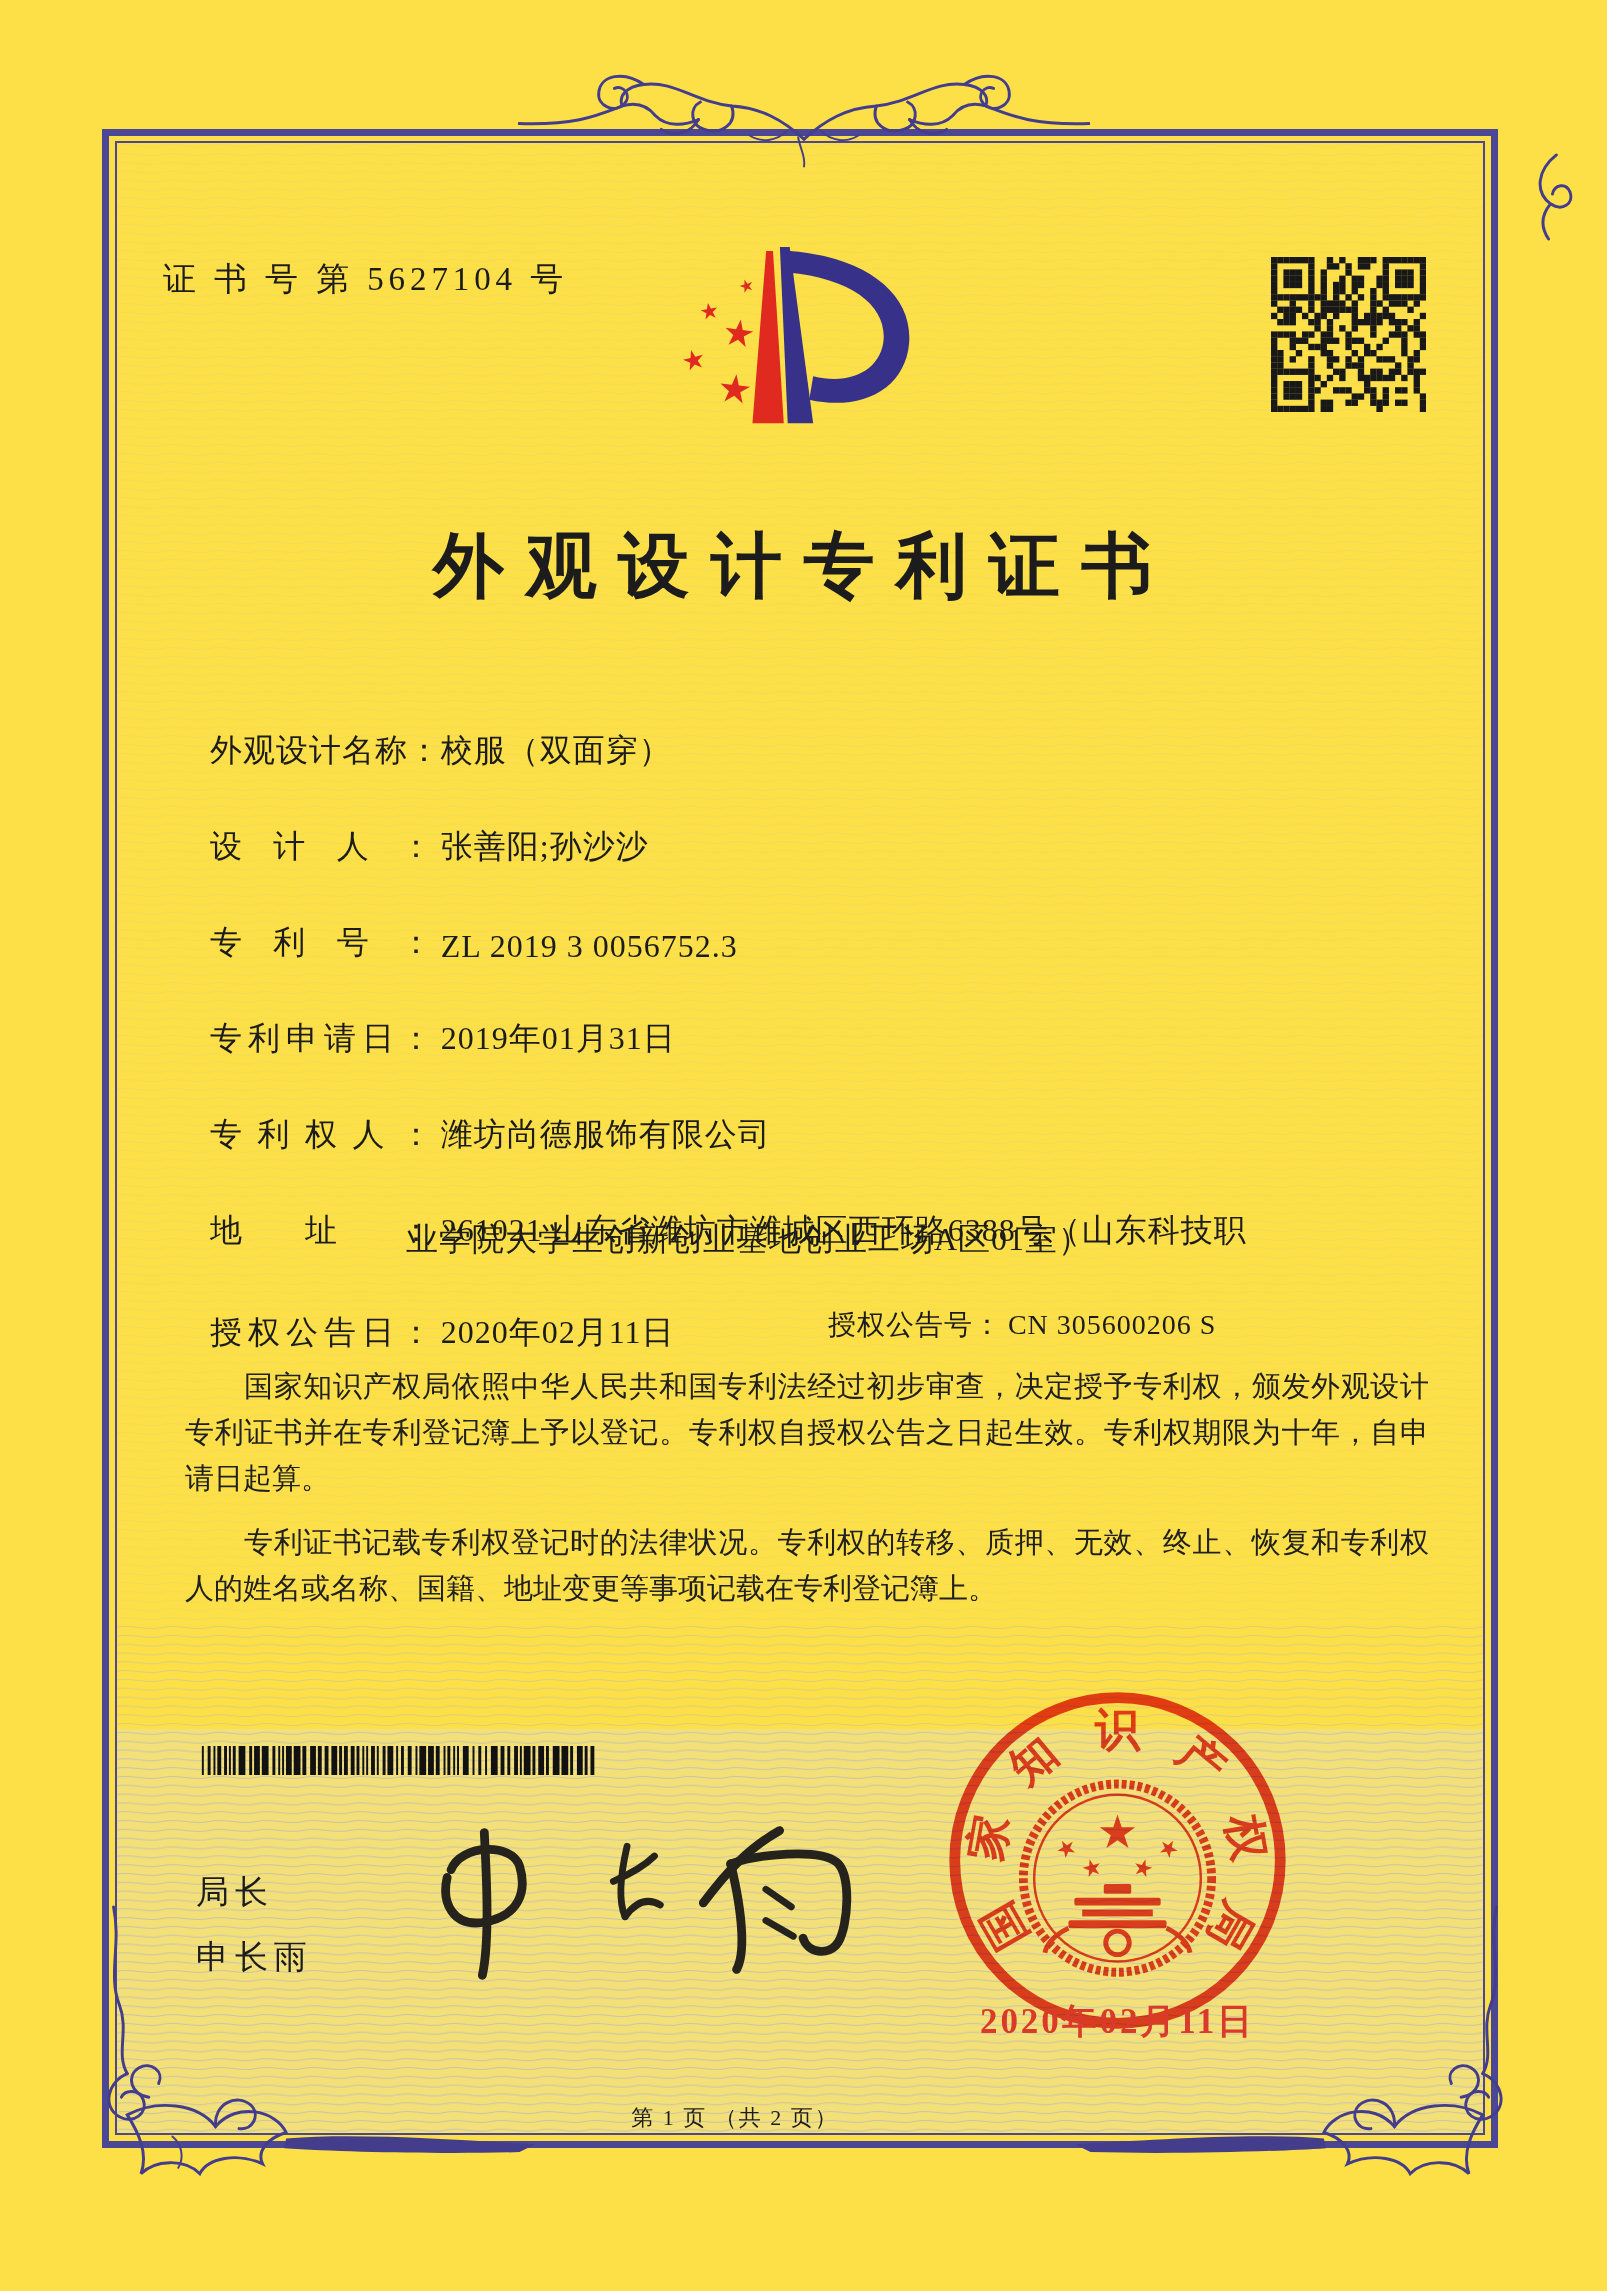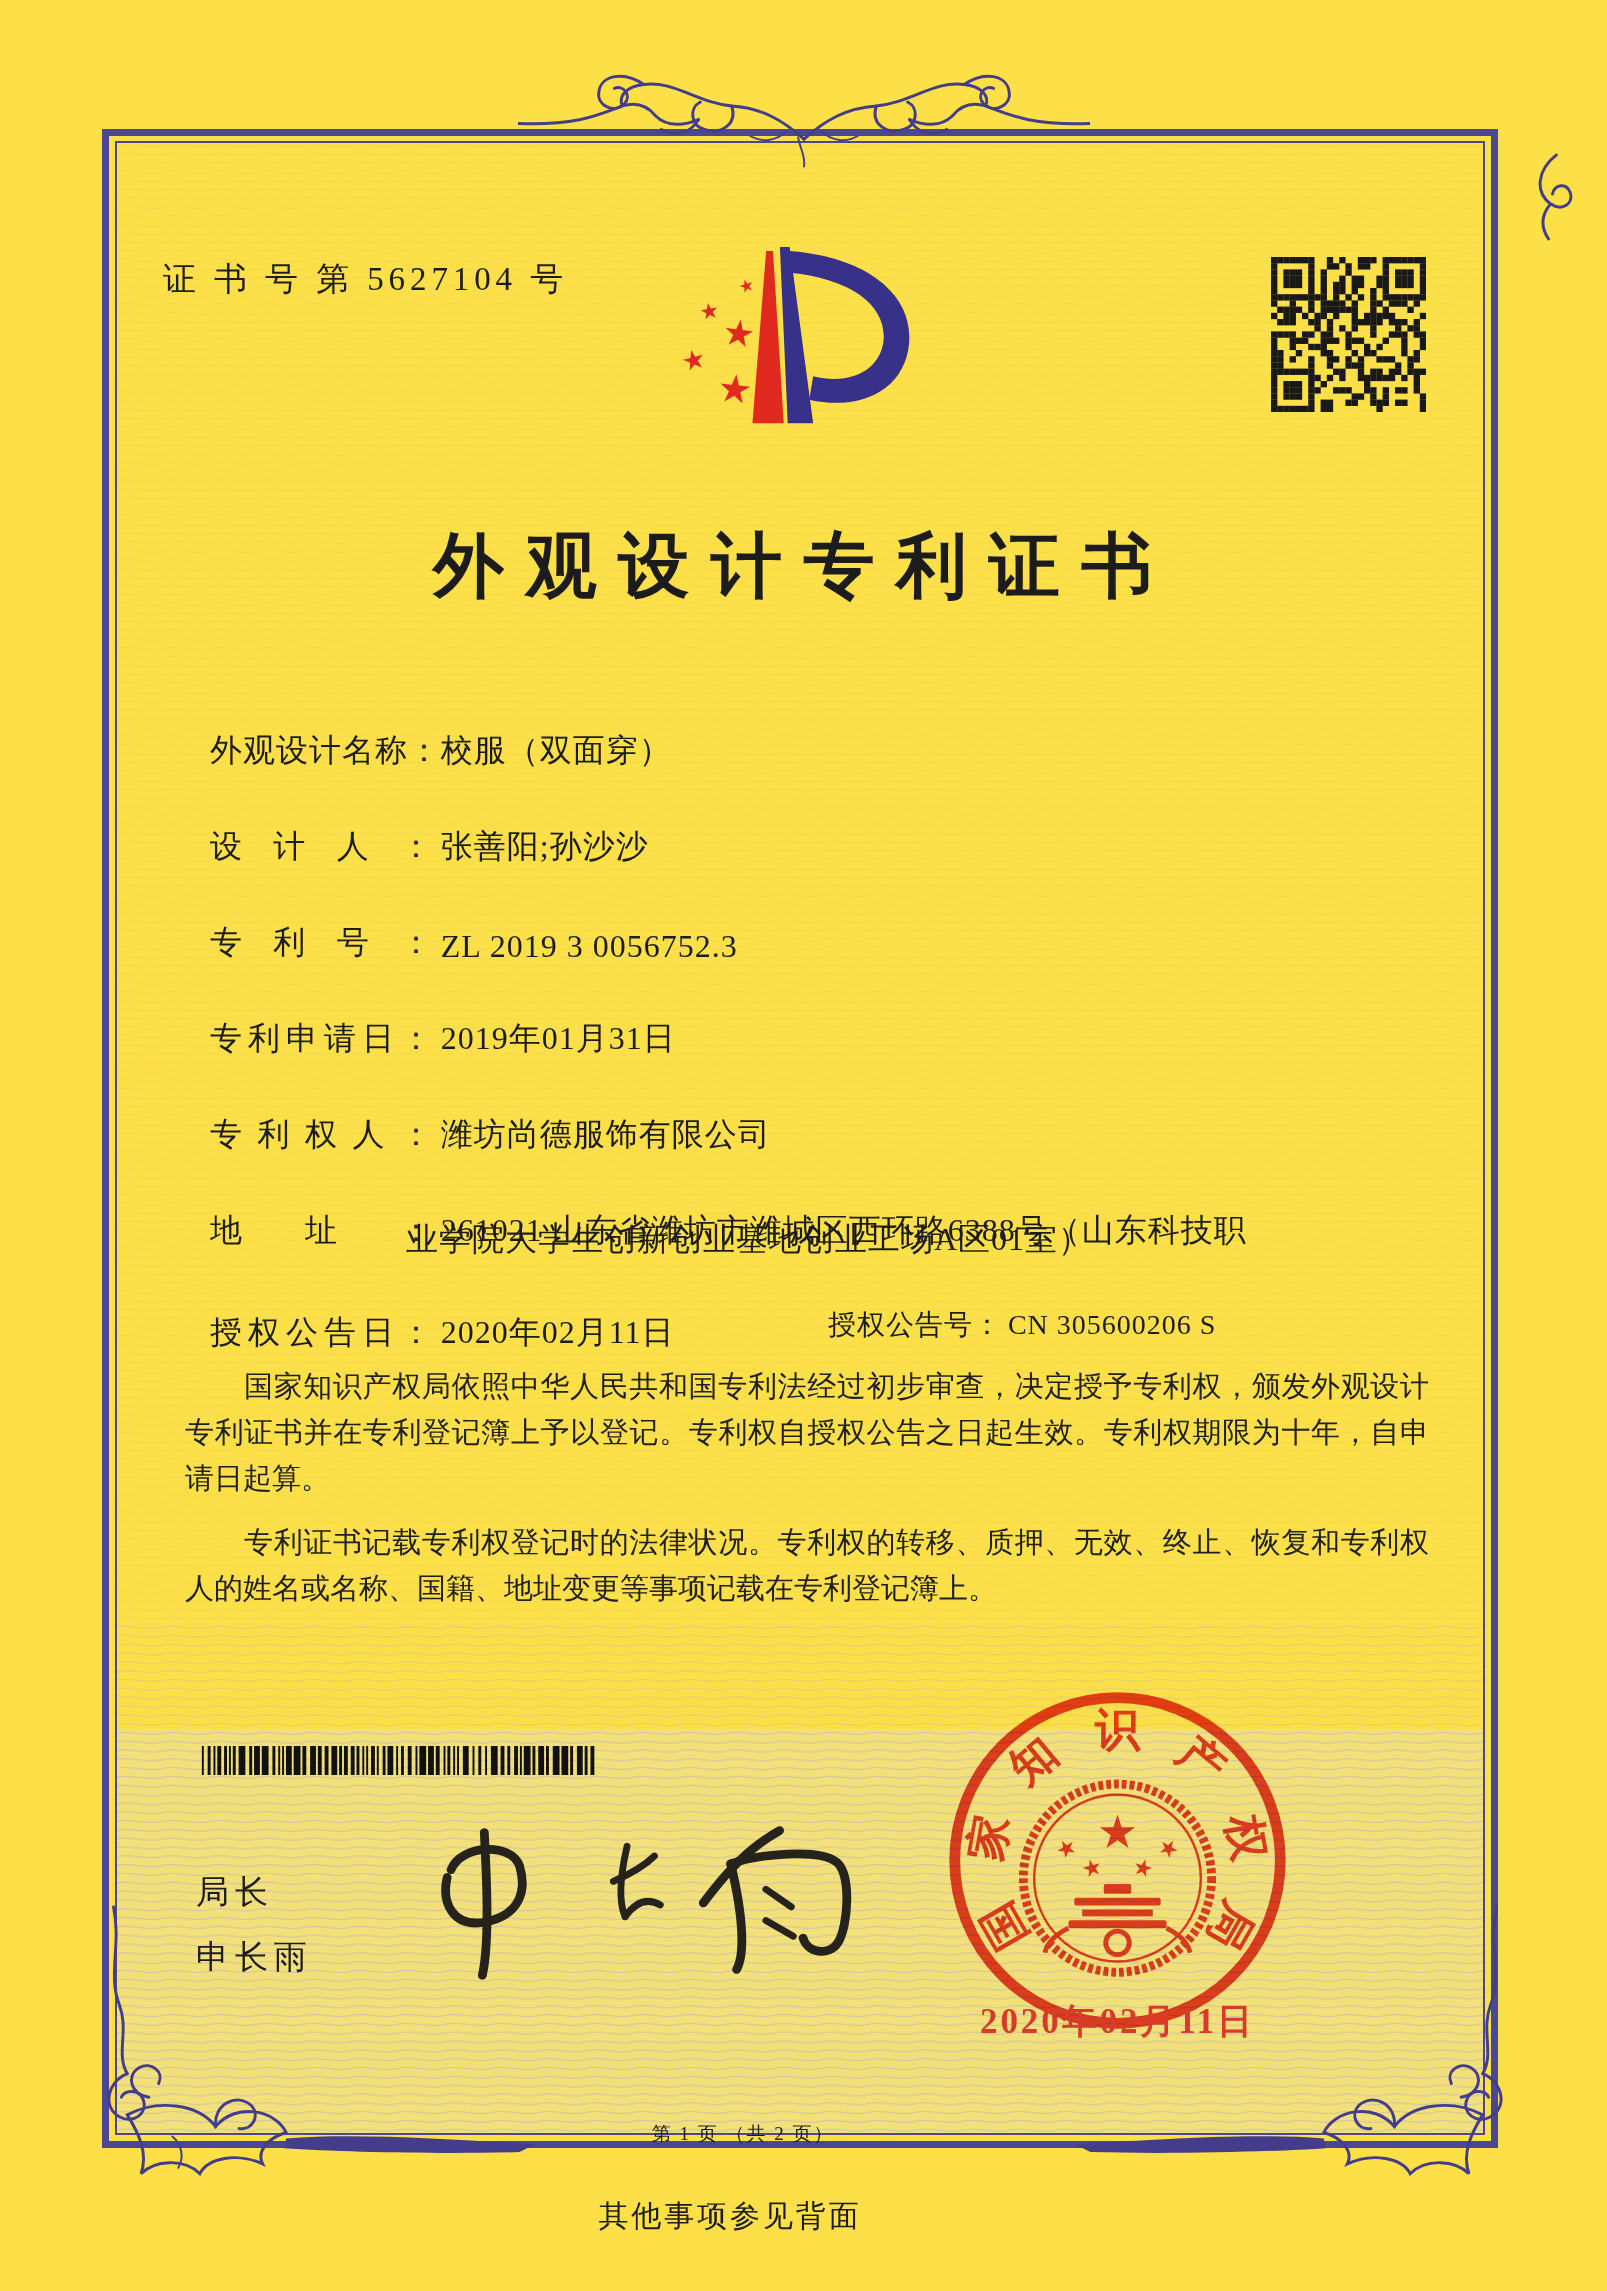--- a/index.html
+++ b/index.html
@@ -24,21 +24,21 @@
   .row .val{margin-left:7.8px;}
   .addr2{left:406px;top:1218px;font-size:32px;letter-spacing:1px;}
   .row-right{left:796px;font-size:28px;white-space:pre;letter-spacing:1px;font-family:Liberation Serif, serif;}
   .body-text{left:167px;top:1345px;width:1280px;font-size:29px;line-height:46px;
     text-align:justify;color:#202020;}
   .body-text p{margin:18px;text-indent:59px;}
   .chief{left:196px;font-size:33px;font-weight:400;letter-spacing:5.9px;
     font-family:"Liberation Sans","DejaVu Sans",sans-serif;}
   .seal-date{left:941px;top:1998px;width:353px;text-align:center;font-size:35px;
     color:#d93a2c;font-weight:700;letter-spacing:2.9px;white-space:pre;z-index:6;}
-  .page-ind{left:8px;top:2103px;width:1470px;text-align:center;font-size:19px;letter-spacing:2px;margin-top:18px;}
+  .page-ind{left:0;top:2103px;width:1470px;text-align:center;font-size:22px;letter-spacing:2px;}
   .back-note{left:0;top:2196px;width:1460px;text-align:center;font-size:30px;letter-spacing:2.9px;}
   svg{display:block;}
   .multiply{mix-blend-mode:multiply;}
 </style>
 </head>
 <body>
 
 <div id="page">
 
   <svg class="abs" style="left:115px;top:141px;z-index:0;" width="1370" height="1994" viewBox="0 0 1398 2034">
@@ -590,16 +590,15 @@
           <rect x="-50" y="43" width="100" height="8" rx="2"></rect>
           <circle cy="66" r="12" fill="none" stroke="#e2372b" stroke-width="5"></circle>
           <path d="M-50,51 C-64,58 -72,66 -74,76 M50,51 C64,58 72,66 74,76" fill="none" stroke="#e2372b" stroke-width="5"></path>
         </g>
       </g>
     </g>
   </svg>
   <div class="abs seal-date">2020年02月11日</div>
 
   <div class="abs page-ind">第 1 页 （共 2 页）</div>
-  <div class="abs back-note">其他事项参见背面</div>
 
 </div>
 
 
 </body></html>

